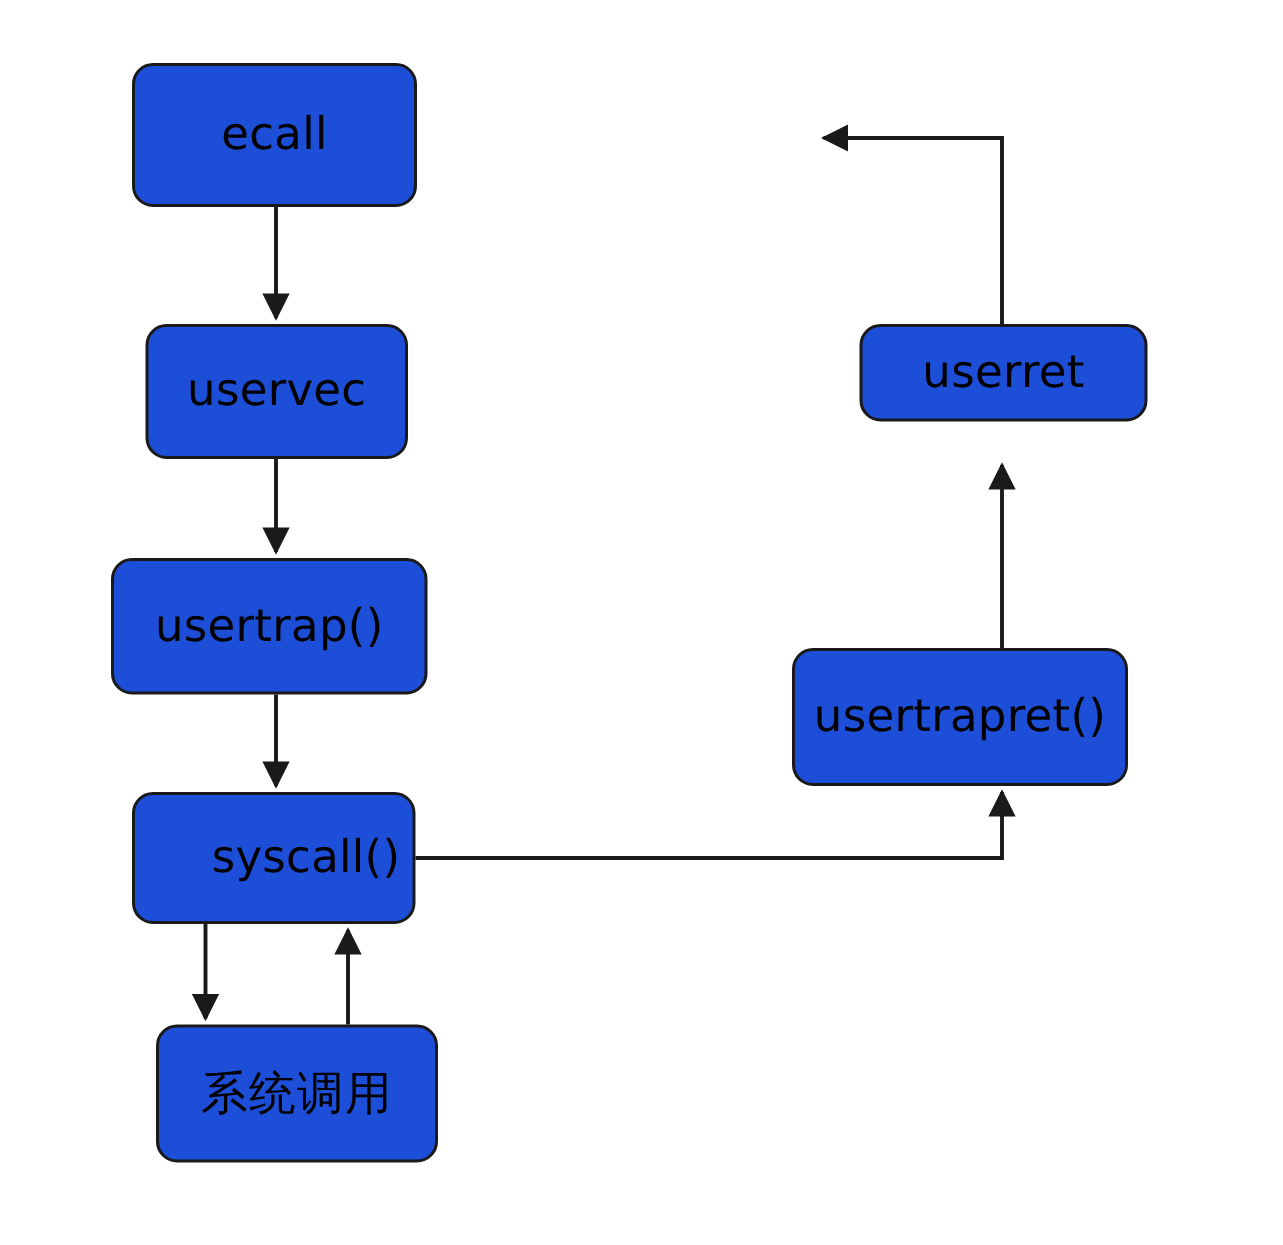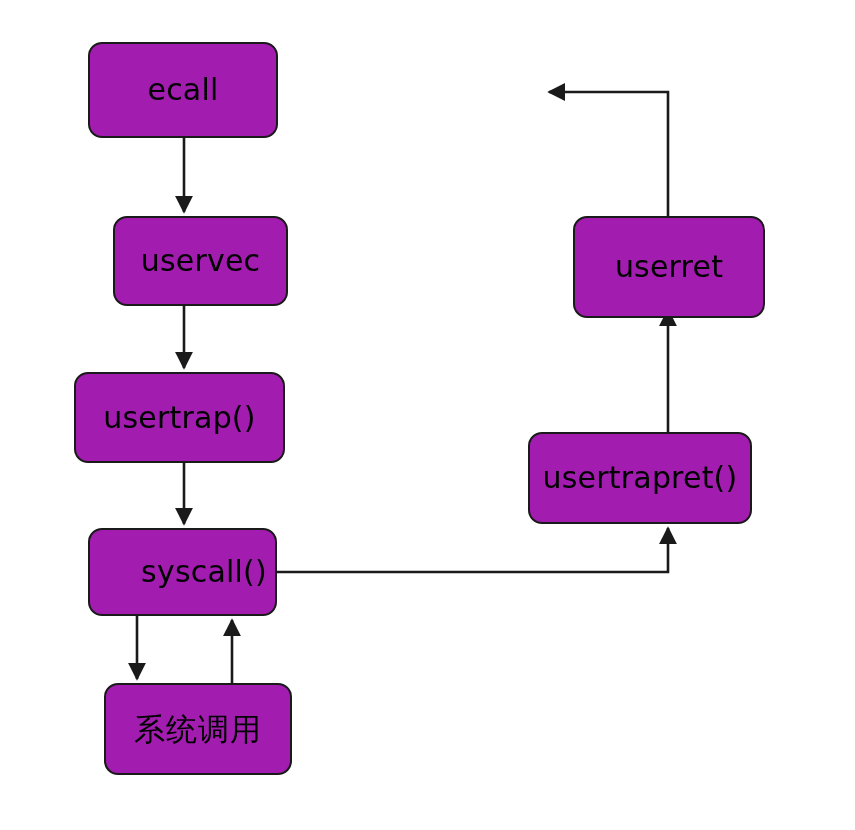--- a/index.html
+++ b/index.html
@@ -22,21 +22,21 @@
     left: 0;
     top: 0;
     width: 855px;
     height: 830px;
   }
   .node-box {
     position: absolute;
     box-sizing: border-box;
     border: 2px solid #1a1a1a;
     border-radius: 14px;
-    background: #a21caf;
+    background: #1d4ed8;
     display: flex;
     align-items: center;
     justify-content: center;
     color: #000000;
     font-family: "DejaVu Sans", sans-serif;
     font-size: 30px;
     font-weight: 400;
     line-height: 1;
     letter-spacing: 0.2px;
     white-space: nowrap;
@@ -76,25 +76,25 @@
     <line x1="668" y1="432" x2="668" y2="310" stroke="#1a1a1a" stroke-width="2.6" marker-end="url(#arrow-end)"></line>
 
     <path d="M 668 216 L 668 92 L 549 92" fill="none" stroke="#1a1a1a" stroke-width="2.6" marker-end="url(#arrow-end)"></path>
   </svg>
 
   <div class="node-box" style="left:88px; top:42px; width:190px; height:96px;">
     <span class="node-label">ecall</span>
   </div>
 
 
-  <div class="node-box" style="left:97px; top:216px; width:175px; height:90px;margin-left:16px;">
+  <div class="node-box" style="left:97px; top:216px; width:175px; height:90px;">
     <span class="node-label">uservec</span>
   </div>
 
-  <div class="node-box" style="left:573px; top:216px; width:192px; height:102px;">
+  <div class="node-box" style="left:573px; top:216px; width:192px; height:65px;">
     <span class="node-label">userret</span>
   </div>
 
   <div class="node-box" style="left:74px; top:372px; width:211px; height:91px;">
     <span class="node-label">usertrap()</span>
   </div>
 
   <div class="node-box" style="left:528px; top:432px; width:224px; height:92px;">
     <span class="node-label">usertrapret()</span>
   </div>

